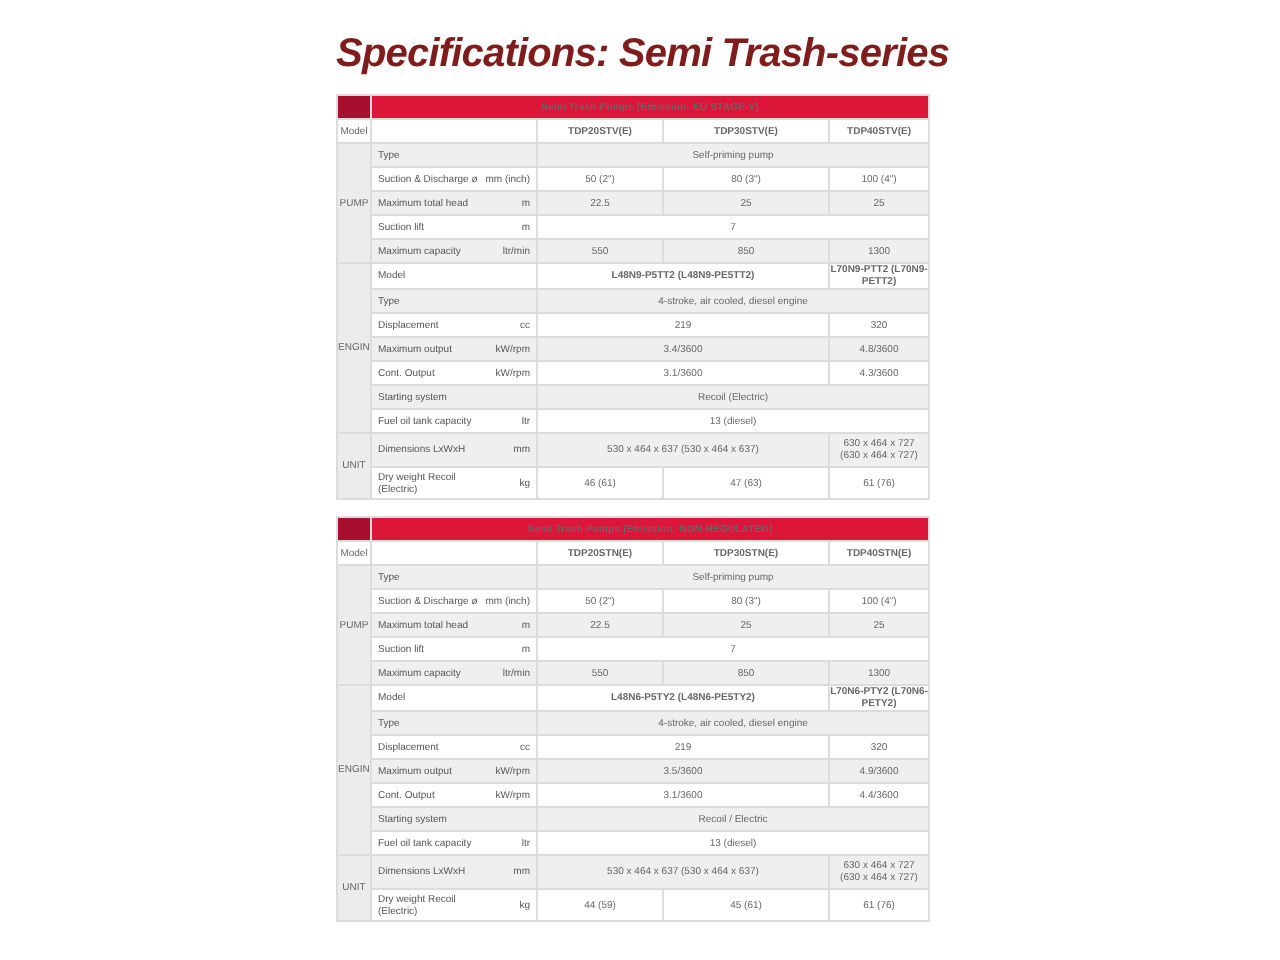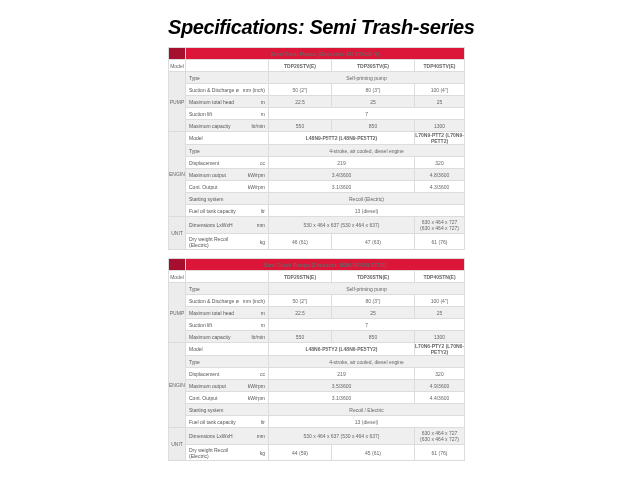--- a/index.html
+++ b/index.html
@@ -1,18 +1,18 @@
 <!DOCTYPE html>
 <html><head>
 <meta charset="utf-8">
 <style>
   html,body{margin:0;padding:0;}
   body{width:640px;height:480px;background:#ffffff;font-family:"Liberation Sans",sans-serif;position:relative;overflow:hidden;}
   .content{position:absolute;left:168px;top:16px;width:296px;}
-  .title{font-size:20px;font-weight:bold;font-style:italic;color:#000000;margin:0 0 8px 0;letter-spacing:-0.4px;white-space:nowrap;}
+  .title{font-size:20px;font-weight:bold;font-style:italic;color:#7f1d1d;margin:0 0 8px 0;letter-spacing:-0.4px;white-space:nowrap;}
   table.spec{border-collapse:collapse;width:296px;table-layout:fixed;margin:0 0 8px 0;}
   table.spec td{border:1px solid #dcdcdc;padding:0;font-size:5px;line-height:1.2;color:#666;text-align:center;vertical-align:middle;height:11px;overflow:hidden;}
   td.hdr-dark{background:#a60f2d;border-color:#a60f2d;}
   td.hdr{background:#dc1638;border-color:#dc1638;color:#ffffff;font-weight:bold;text-align:left;padding-left:3px;letter-spacing:0.1px;}
   td.sec{background:#ececec;color:#555;}
   td.model-sec{background:#ffffff;color:#555;text-align:left;padding-left:2px;}
   tr.alt{background:#efefef;}
   td.labelunit{text-align:left;}
   .lu{display:flex;justify-content:space-between;align-items:center;padding:0 3px;}
   .lbl{color:#555;text-align:left;white-space:pre-line;}

